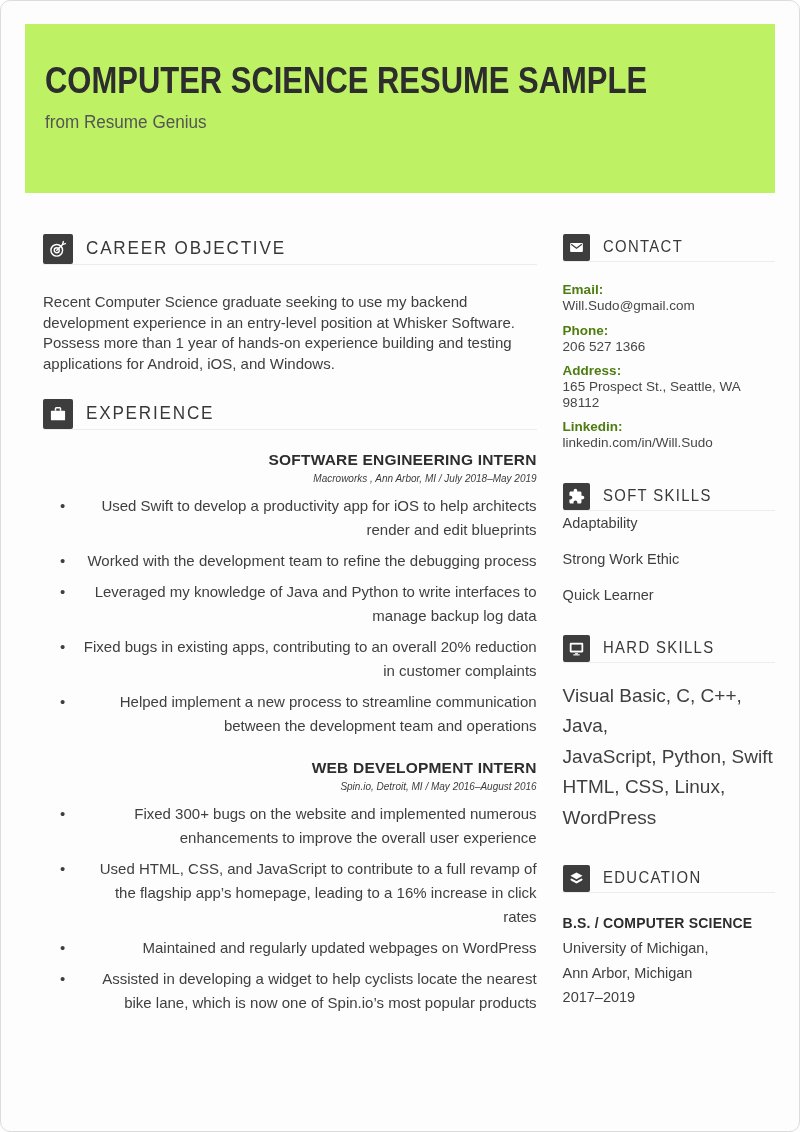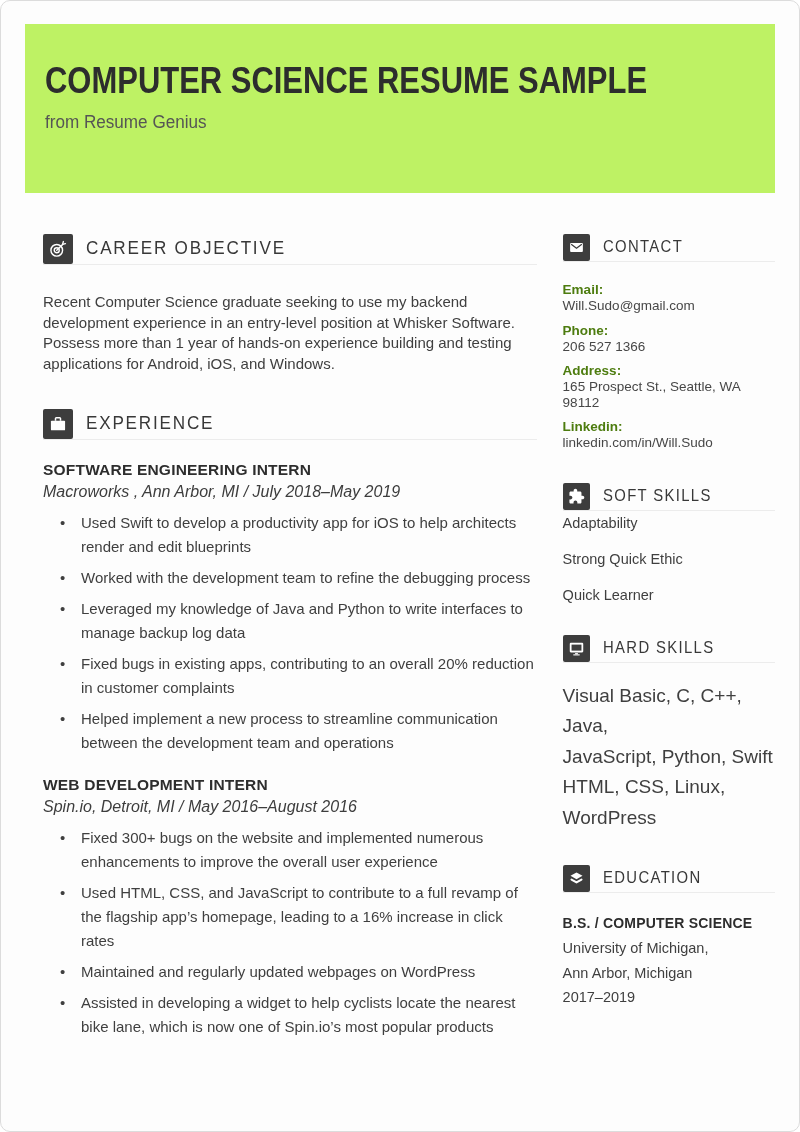--- a/index.html
+++ b/index.html
@@ -74,30 +74,30 @@
   .col-right .sec-title { font-size:16.5px; letter-spacing:1.5px; }
 
   
   .objective-text {
     margin-top:27px;
     font-size:15px;
     line-height:20.5px;
     color:#3f3f3f;
     width:478px;
   }
-  .experience-block { margin-top:35px; }
+  .experience-block { margin-top:25px;text-align:right; }
   .job { margin-top:21px; }
   .job-title {
     font-size:15.5px; font-weight:700; color:#2d2d2d;
     letter-spacing:0.2px;
   }
   .job-meta {
     margin-top:4px;
     font-style:italic;
-    font-size:16px;
+    font-size:10px;
     color:#3d3d3d;
   }
   .bullets { margin-top:10px; }
   .bullet {
     position:relative;
     padding-left:38px;
     font-size:15px;
     line-height:24px;
     margin-bottom:7px;
     color:#3f3f3f;
@@ -225,21 +225,21 @@
         <div class="sec-head">
           <span class="icon-sq">
             <svg width="17" height="17" viewBox="0 0 24 24">
               <path fill="#ffffff" d="M20.5 11H19V7c0-1.1-.9-2-2-2h-4V3.5C13 2.12 11.88 1 10.5 1S8 2.12 8 3.5V5H4c-1.1 0-1.99.9-1.99 2v3.8H3.5c1.49 0 2.7 1.21 2.7 2.7s-1.21 2.7-2.7 2.7H2V20c0 1.1.9 2 2 2h3.8v-1.5c0-1.49 1.21-2.7 2.7-2.7 1.49 0 2.7 1.21 2.7 2.7V22H17c1.1 0 2-.9 2-2v-4h1.5c1.38 0 2.5-1.12 2.5-2.5S21.88 11 20.5 11z"></path>
             </svg>
           </span>
           <span class="sec-title">SOFT SKILLS</span>
         </div>
         <div class="skill-list">
           <div class="skill-item">Adaptability</div>
-          <div class="skill-item">Strong Quick Ethic</div>
+          <div class="skill-item">Strong Work Ethic</div>
           <div class="skill-item">Quick Learner</div>
         </div>
       </div>
 
       <div class="r-section">
         <div class="sec-head">
           <span class="icon-sq">
             <svg width="17" height="17" viewBox="0 0 24 24">
               <rect x="2.5" y="4" width="19" height="13.5" rx="1.5" fill="#ffffff"></rect>
               <rect x="5" y="6.5" width="14" height="8.5" fill="#3d3d3d"></rect>

